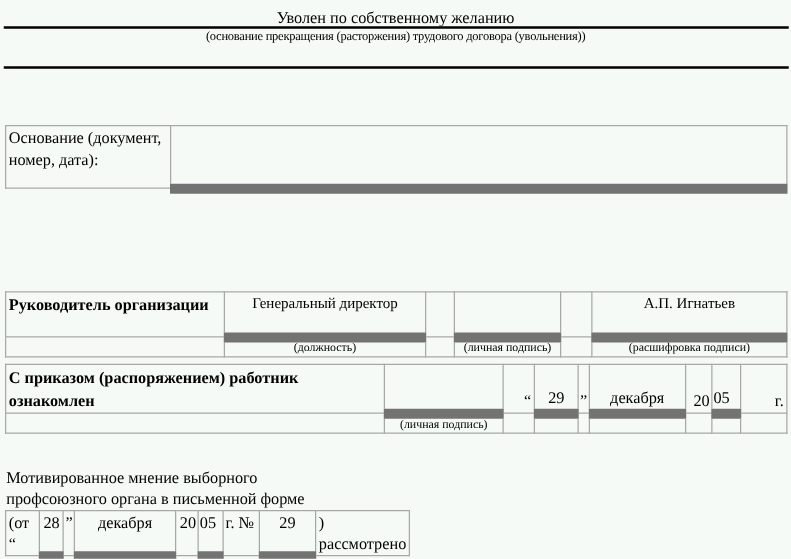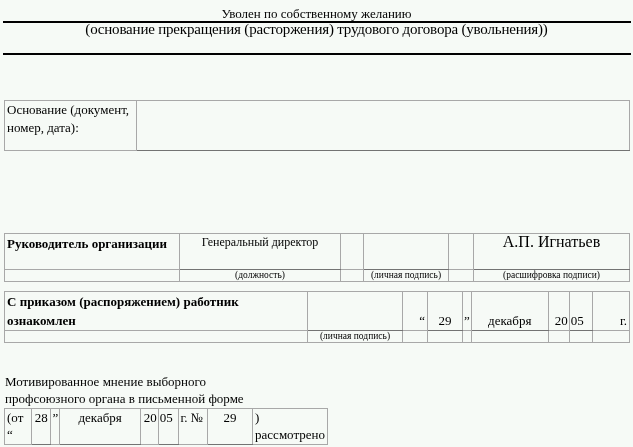--- a/index.html
+++ b/index.html
@@ -9,29 +9,29 @@
     font-family: "Liberation Serif", "DejaVu Serif", serif;
     color: #000;
     position: relative;
   }
   .abs { position: absolute; }
   .title {
     left: 0; width: 633px; top: 6px; text-align: center;
     font-size: 13px; line-height: 15px;
   }
   .hline { height: 0; border-top: 2px solid #000; }
-  .caption { font-size: 15px; line-height: 11px; text-align: center; letter-spacing: -0.2px; }
+  .caption { font-size: 10px; line-height: 11px; text-align: center; letter-spacing: -0.2px; }
   table.grid {
     position: absolute; border-collapse: collapse; padding-left: 28px;
   }
   table.grid td {
     border: 1px solid #a8a8a8; padding: 0 2px; vertical-align: top;
     font-size: 13px; line-height: 18px;
   }
-  table.grid td.ul { border-bottom: 1px solid #737373; }
+  table.grid td.ul { border-bottom: 8px solid #737373; }
   .bold { font-weight: bold; font-size: 14px; }
   .small { font-size: 9.5px !important; line-height: 11px !important; text-align: center; }
   .c { text-align: center; }
   .r { text-align: right; }
   .bottom { vertical-align: bottom !important; }
   .plain { font-size: 13px; line-height: 18px; }
 </style>
 </head>
 <body>
 
@@ -50,21 +50,21 @@
   </table>
 
 <table class="grid" style="left:4px; top:221px; width:626px;margin-top:12px;">
   <tbody>
       <tr style="height:36px;">
     <td class="bold" style="width:170px; line-height:19px;">Руководитель организации</td>
     <td class="ul c" style="width:156px; font-size:12px; line-height:16px;">Генеральный директор</td>
     <td style="width:18px;"></td>
     <td class="ul" style="width:80px;"></td>
     <td style="width:20px;"></td>
-    <td class="ul c" style="font-size:16px; line-height:16px;">А.П. Игнатьев</td>
+    <td class="ul c" style="font-size:12px; line-height:16px;">А.П. Игнатьев</td>
   </tr>
   <tr style="height:11px;">
     <td></td>
     <td class="small">(должность)</td>
     <td></td>
     <td class="small">(личная подпись)</td>
     <td></td>
     <td class="small">(расшифровка подписи)</td>
   </tr>
 </tbody>

